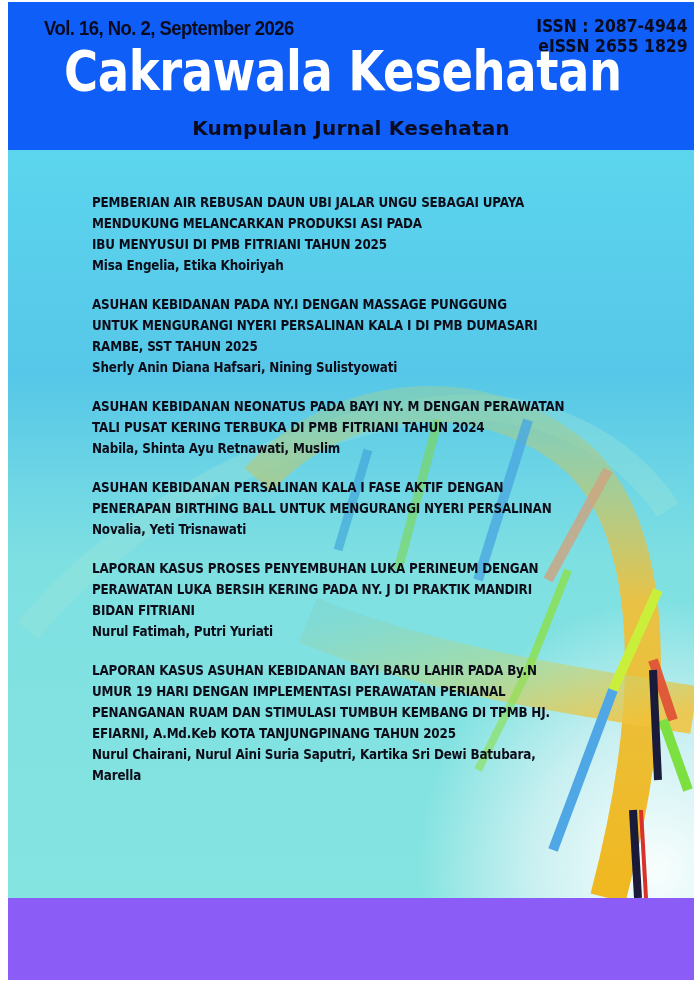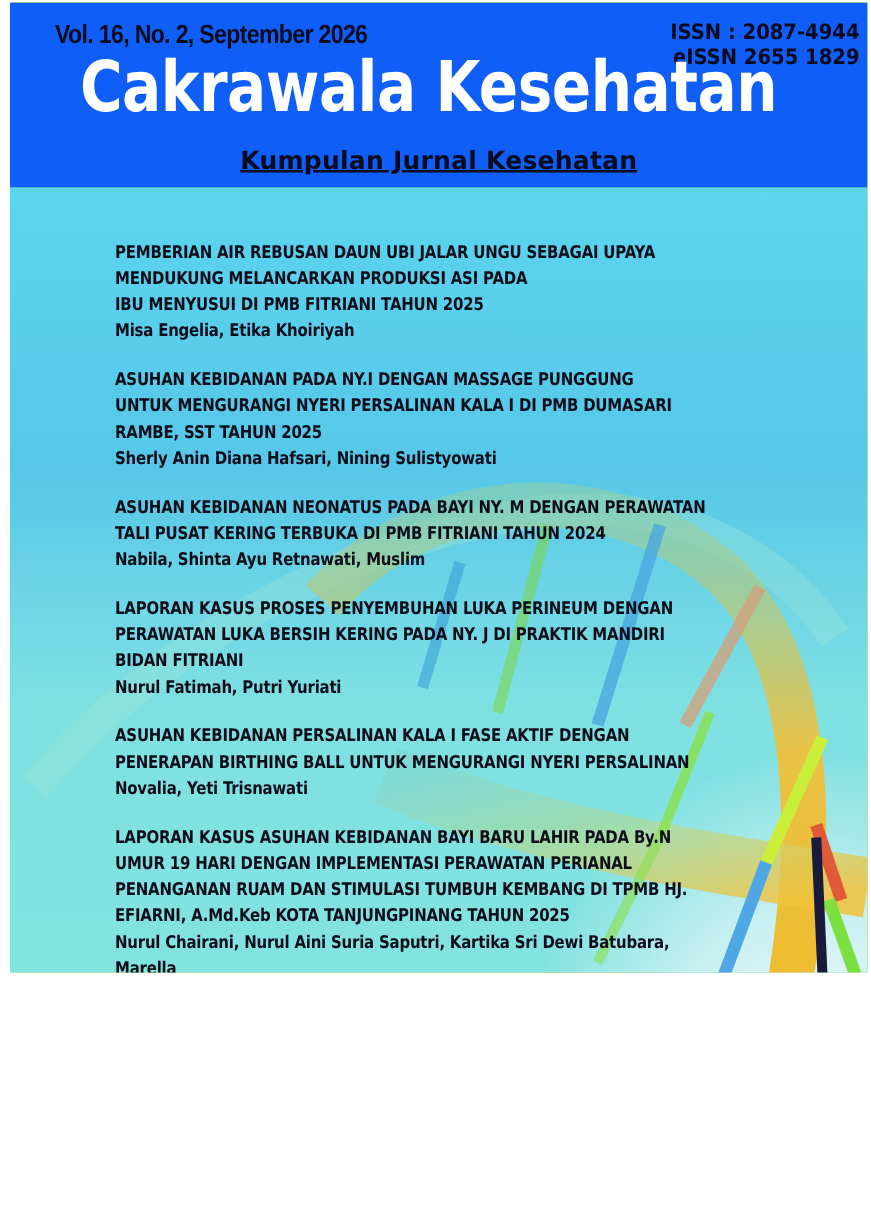--- a/index.html
+++ b/index.html
@@ -1,21 +1,21 @@
 <!DOCTYPE html>
 <html><head>
   <meta charset="utf-8">
   <style>
     * { margin: 0; padding: 0; box-sizing: border-box; }
     html, body {
       width: 697px; height: 985px; background: #ffffff; overflow: hidden;
     }
     .cover {
-      position: absolute; left: 8px; top: 2px; width: 686px; height: 776px;
-      overflow: hidden; background: #84cc16; padding-left: 14px;
+      position: absolute; left: 8px; top: 2px; width: 686px; height: 978px;
+      overflow: hidden; background: #8b5cf6; padding-left: 14px;
     }
     
     .header {
       position: absolute; left: 0; top: 0; width: 686px; height: 148px;
       background: #0f5ef7;
     }
     .vol {
       position: absolute; left: 36px; top: 14px;
       font-family: "Liberation Sans", sans-serif; font-weight: bold;
       font-size: 21px; color: #0b0b20; letter-spacing: -0.6px;
@@ -30,21 +30,21 @@
     .title {
       position: absolute; left: 56px; top: 36px;
       font-family: "DejaVu Sans", sans-serif; font-weight: bold;
       font-size: 56px; line-height: 66px; color: #ffffff;
       transform: scaleX(0.83); transform-origin: left top; white-space: nowrap;
       letter-spacing: -0.5px;
     }
     .subtitle {
       position: absolute; left: 0; width: 686px; top: 114px; text-align: center;
       font-family: "DejaVu Sans", sans-serif; font-weight: bold;
-      font-size: 20px; color: #0b0b20; letter-spacing: 0.2px; text-decoration: underline;
+      font-size: 20px; color: #0b0b20; letter-spacing: 0.2px;
     }
     
     .bg {
       position: absolute; left: 0; top: 148px; width: 686px; height: 748px;
       background:
         radial-gradient(ellipse 320px 360px at 650px 720px, rgba(255,255,255,0.95) 0%, rgba(230,245,248,0.7) 40%, rgba(255,255,255,0) 75%),
         linear-gradient(180deg, #5cd5ee 0%, #56c7e8 30%, #7fe0e2 55%, #84e4e0 100%);
     }
     .helix { position: absolute; left: 0; top: 148px; width: 686px; height: 748px; }
     
@@ -144,29 +144,29 @@
       <span class="line">UNTUK MENGURANGI NYERI PERSALINAN KALA I  DI PMB DUMASARI</span>
       <span class="line">RAMBE, SST TAHUN 2025</span>
       <span class="line">Sherly Anin Diana Hafsari, Nining Sulistyowati</span>
     </div>
     <div class="article">
       <span class="line">ASUHAN KEBIDANAN NEONATUS PADA BAYI NY. M DENGAN PERAWATAN</span>
       <span class="line">TALI PUSAT KERING TERBUKA DI PMB FITRIANI TAHUN 2024</span>
       <span class="line">Nabila, Shinta Ayu Retnawati, Muslim</span>
     </div>
     <div class="article">
+      <span class="line">ASUHAN KEBIDANAN PERSALINAN KALA I FASE AKTIF DENGAN</span>
+      <span class="line">PENERAPAN BIRTHING BALL UNTUK MENGURANGI NYERI PERSALINAN</span>
+      <span class="line">Novalia, Yeti Trisnawati</span>
+    </div>
+    <div class="article">
       <span class="line">LAPORAN KASUS PROSES PENYEMBUHAN LUKA PERINEUM DENGAN</span>
       <span class="line">PERAWATAN LUKA BERSIH KERING PADA NY. J DI PRAKTIK MANDIRI</span>
       <span class="line">BIDAN FITRIANI</span>
       <span class="line">Nurul Fatimah, Putri Yuriati</span>
-    </div>
-    <div class="article">
-      <span class="line">ASUHAN KEBIDANAN PERSALINAN KALA I FASE AKTIF DENGAN</span>
-      <span class="line">PENERAPAN BIRTHING BALL UNTUK MENGURANGI NYERI PERSALINAN</span>
-      <span class="line">Novalia, Yeti Trisnawati</span>
     </div>
     <div class="article">
       <span class="line">LAPORAN KASUS ASUHAN KEBIDANAN BAYI BARU LAHIR PADA By.N</span>
       <span class="line">UMUR 19 HARI DENGAN IMPLEMENTASI PERAWATAN PERIANAL</span>
       <span class="line">PENANGANAN RUAM DAN STIMULASI TUMBUH KEMBANG DI TPMB HJ.</span>
       <span class="line">EFIARNI, A.Md.Keb KOTA TANJUNGPINANG TAHUN 2025</span>
       <span class="line">Nurul Chairani, Nurul Aini Suria Saputri, Kartika Sri Dewi Batubara,</span>
       <span class="line">Marella</span>
     </div>
   </div>

